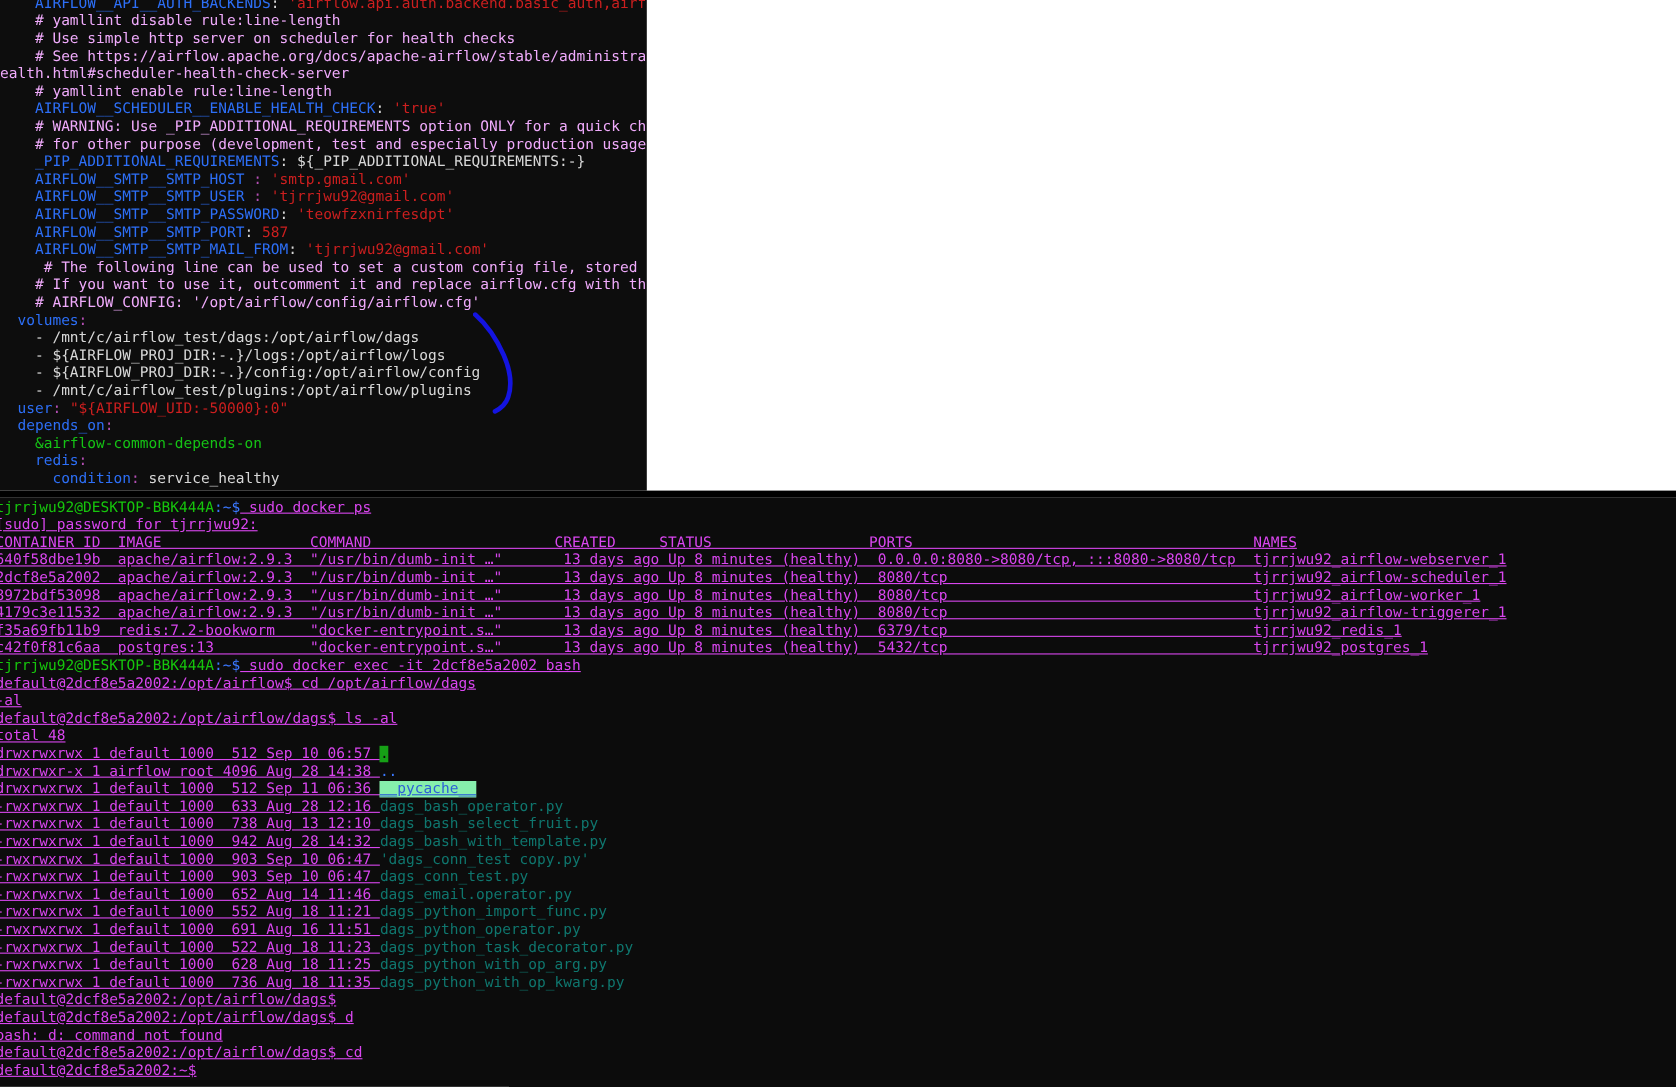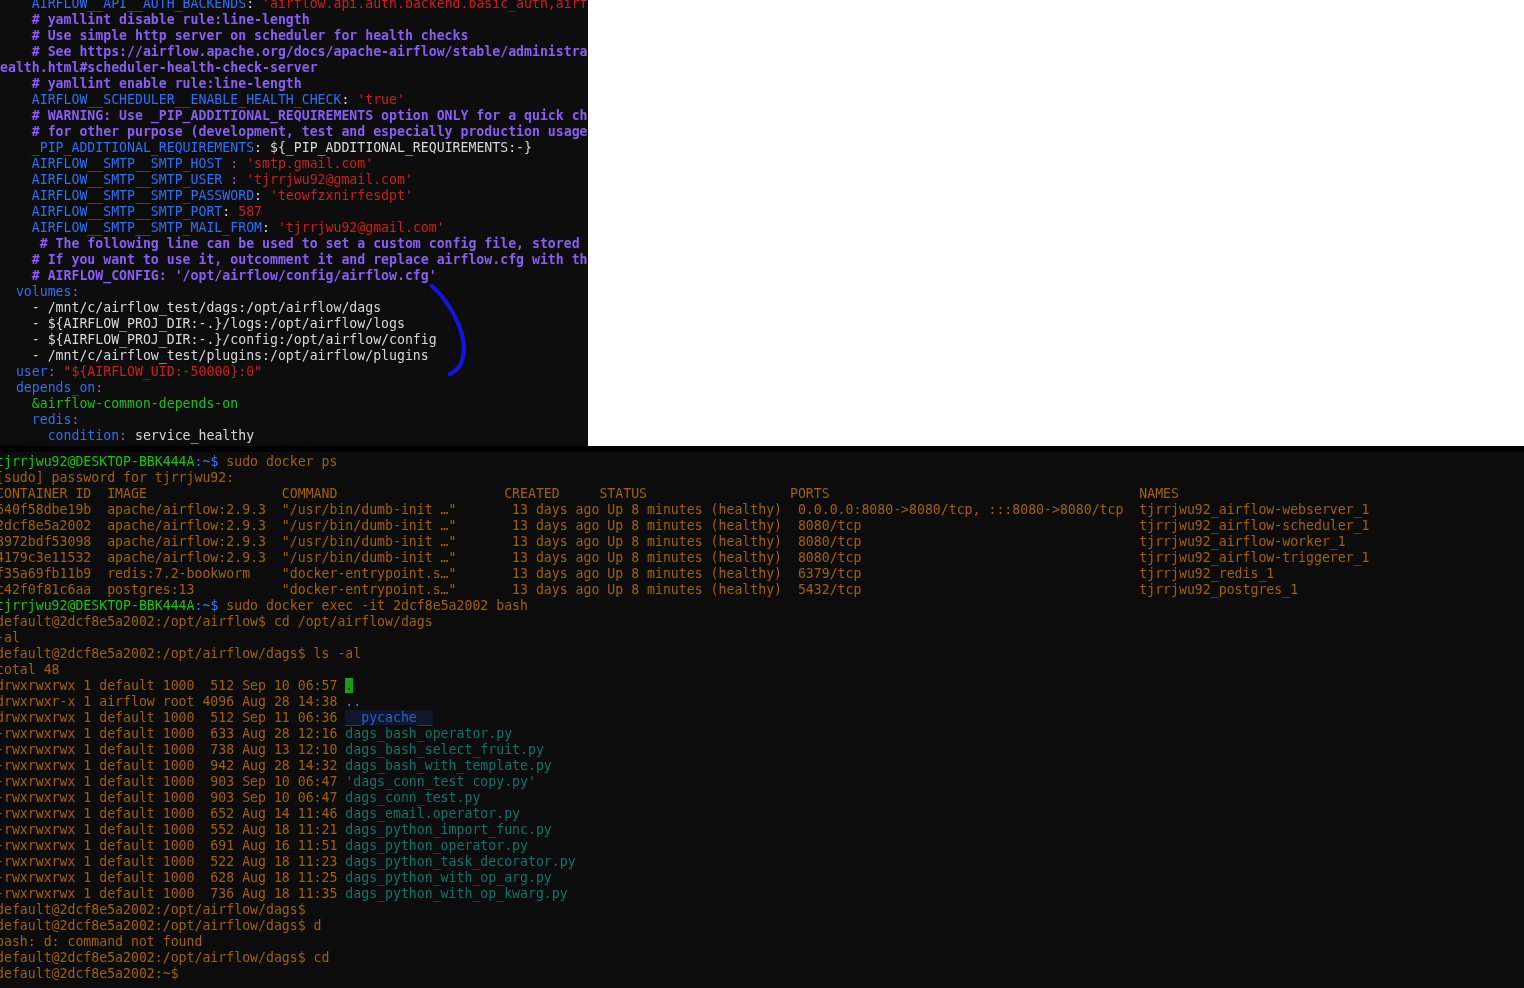--- a/index.html
+++ b/index.html
@@ -18,21 +18,21 @@
   }
   #editor-code{
     position:absolute;left:0;top:-4px;
     white-space:pre;
     font-size:13.2px;
     line-height:16px;
     letter-spacing:0px;
   }
   .ln{display:block;height:16px;}
   .c-key    {color:#2d6ff7;}   
-  .c-cmt    {color:#8b5cf6;font-weight:bold;}   
+  .c-cmt    {color:#f0abfc;}   
   .c-str    {color:#cc1f1f;}   
   .c-plain  {color:#d8d8d8;}   
   .c-anchor {color:#15c315;text-align:center;}   
   .c-mag    {color:#b44fb4;}
 
   
   #annotation{
     position:absolute;left:430px;top:283px;width:80px;height:100px;
     pointer-events:none;
   }
@@ -50,25 +50,25 @@
   #terminal-text{
     position:absolute;left:-4px;top:2px;
     white-space:pre;
     font-size:13.2px;
     line-height:16px;
     color:#cccccc;
   }
   .tl{display:block;height:16px;}
   .t-prompt{color:#16c60c;}
   .t-path  {color:#3b78ff;}
-  .t-white {color:#a16207;}
+  .t-white {color:#d946ef;text-decoration:underline;}
   .t-dir   {color:#3b78ff;}
   .t-exec  {color:#0f766e;}
   .hl-dot  {background:#16a016;color:#0c0c0c;}
-  .hl-dir  {background:#0f172a;color:#2d5fd6;}
+  .hl-dir  {background:#86efac;color:#2d5fd6;text-decoration:underline;}
 </style>
 </head>
 <body>
 
 <div id="editor-panel">
   <div id="editor-code"><span class="ln"><span class="c-key">    AIRFLOW__API__AUTH_BACKENDS</span><span class="c-plain">: </span><span class="c-str">'airflow.api.auth.backend.basic_auth,airf</span></span><span class="ln"><span class="c-cmt">    # yamllint disable rule:line-length</span></span><span class="ln"><span class="c-cmt">    # Use simple http server on scheduler for health checks</span></span><span class="ln"><span class="c-cmt">    # See https://airflow.apache.org/docs/apache-airflow/stable/administra</span></span><span class="ln"><span class="c-cmt">ealth.html#scheduler-health-check-server</span></span><span class="ln"><span class="c-cmt">    # yamllint enable rule:line-length</span></span><span class="ln"><span class="c-key">    AIRFLOW__SCHEDULER__ENABLE_HEALTH_CHECK</span><span class="c-plain">: </span><span class="c-str">'true'</span></span><span class="ln"><span class="c-cmt">    # WARNING: Use _PIP_ADDITIONAL_REQUIREMENTS option ONLY for a quick ch</span></span><span class="ln"><span class="c-cmt">    # for other purpose (development, test and especially production usage</span></span><span class="ln"><span class="c-key">    _PIP_ADDITIONAL_REQUIREMENTS</span><span class="c-plain">: ${_PIP_ADDITIONAL_REQUIREMENTS:-}</span></span><span class="ln"><span class="c-key">    AIRFLOW__SMTP__SMTP_HOST </span><span class="c-mag">: </span><span class="c-str">'smtp.gmail.com'</span></span><span class="ln"><span class="c-key">    AIRFLOW__SMTP__SMTP_USER </span><span class="c-mag">: </span><span class="c-str">'tjrrjwu92@gmail.com'</span></span><span class="ln"><span class="c-key">    AIRFLOW__SMTP__SMTP_PASSWORD</span><span class="c-plain">: </span><span class="c-str">'teowfzxnirfesdpt'</span></span><span class="ln"><span class="c-key">    AIRFLOW__SMTP__SMTP_PORT</span><span class="c-plain">: </span><span class="c-str">587</span></span><span class="ln"><span class="c-key">    AIRFLOW__SMTP__SMTP_MAIL_FROM</span><span class="c-plain">: </span><span class="c-str">'tjrrjwu92@gmail.com'</span></span><span class="ln"><span class="c-cmt">     # The following line can be used to set a custom config file, stored</span></span><span class="ln"><span class="c-cmt">    # If you want to use it, outcomment it and replace airflow.cfg with th</span></span><span class="ln"><span class="c-cmt">    # AIRFLOW_CONFIG: '/opt/airflow/config/airflow.cfg'</span></span><span class="ln"><span class="c-key">  volumes</span><span class="c-mag">:</span></span><span class="ln"><span class="c-plain">    - /mnt/c/airflow_test/dags:/opt/airflow/dags</span></span><span class="ln"><span class="c-plain">    - ${AIRFLOW_PROJ_DIR:-.}/logs:/opt/airflow/logs</span></span><span class="ln"><span class="c-plain">    - ${AIRFLOW_PROJ_DIR:-.}/config:/opt/airflow/config</span></span><span class="ln"><span class="c-plain">    - /mnt/c/airflow_test/plugins:/opt/airflow/plugins</span></span><span class="ln"><span class="c-key">  user</span><span class="c-mag">: </span><span class="c-str">"${AIRFLOW_UID:-50000}:0"</span></span><span class="ln"><span class="c-key">  depends_on</span><span class="c-mag">:</span></span><span class="ln"><span class="c-anchor">    &amp;airflow-common-depends-on</span></span><span class="ln"><span class="c-key">    redis</span><span class="c-mag">:</span></span><span class="ln"><span class="c-key">      condition</span><span class="c-mag">: </span><span class="c-plain">service_healthy</span></span></div>
 
   <svg id="annotation" viewBox="0 0 80 100" xmlns="http://www.w3.org/2000/svg">
     <path d="M2,3 C10,10 20,22 28,40 C34,54 36,66 32,78 C30,84 26,88 20,91" fill="none" stroke="#1414e0" stroke-width="4.2" stroke-linecap="round"></path>
   </svg>

